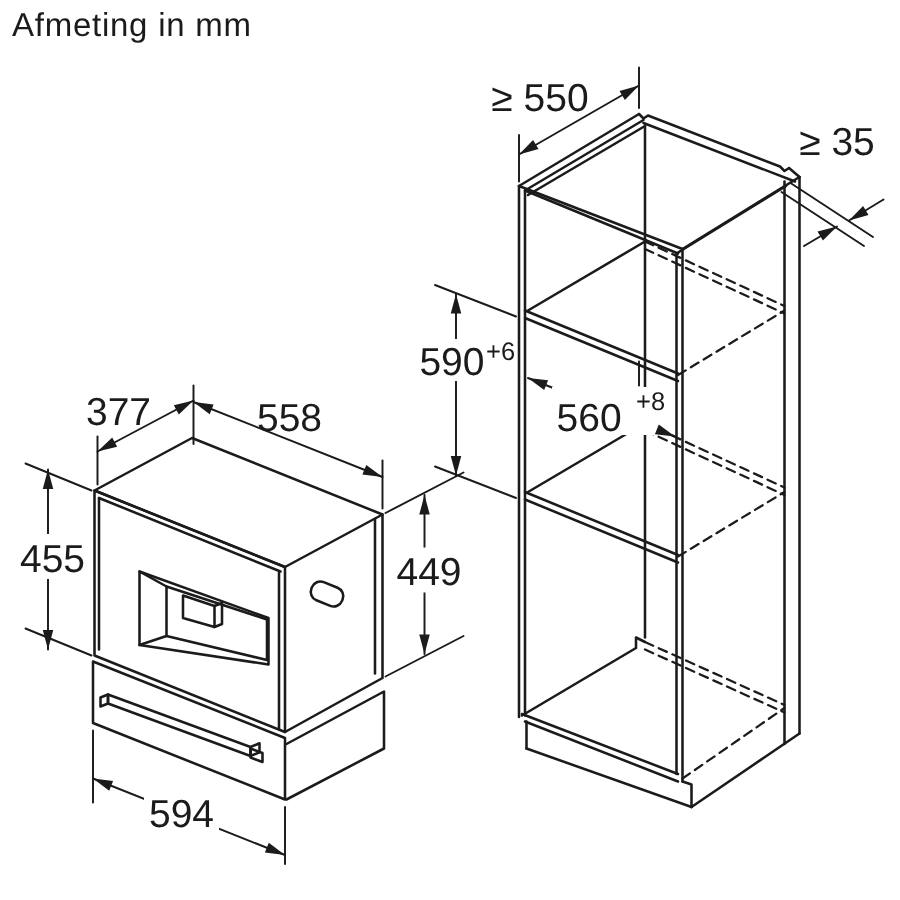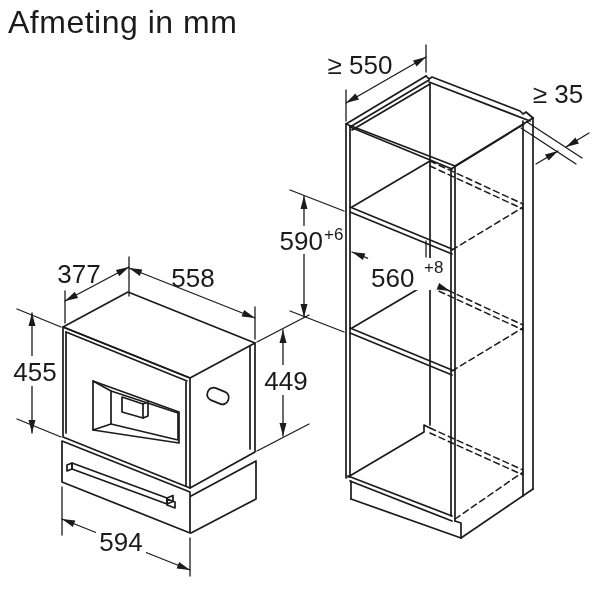--- a/index.html
+++ b/index.html
@@ -1,18 +1,18 @@
 <!DOCTYPE html>
 <html><head>
 <meta charset="utf-8">
 <style>
   html,body{margin:0;padding:0;background:#ffffff;}
   .stage{position:relative;width:600px;height:600px;background:#ffffff;overflow:hidden;
          font-family:"Liberation Sans", sans-serif;}
-  .title{position:absolute;left:8px;top:4px;font-size:32px;color:#1b1b1b;
+  .title{position:absolute;left:8px;top:4px;font-size:22px;color:#1b1b1b;
          letter-spacing:0.5px;white-space:nowrap;}
   svg{position:absolute;left:0;top:0;}
   .s{fill:none;stroke:#1b1b1b;stroke-width:1.7;stroke-linejoin:round;stroke-linecap:round;}
   .d{fill:none;stroke:#1b1b1b;stroke-width:1.5;stroke-linejoin:round;stroke-linecap:round;
      stroke-dasharray:6 4;}
   .m{fill:none;stroke:#1b1b1b;stroke-width:1.3;stroke-linecap:round;}
   .ar{fill:#1b1b1b;stroke:none;}
   .wb{fill:#ffffff;stroke:none;}
   .tx{fill:#1b1b1b;font-size:26px;font-family:"Liberation Sans", sans-serif;}
   .sup{fill:#1b1b1b;font-size:17px;font-family:"Liberation Sans", sans-serif;}

